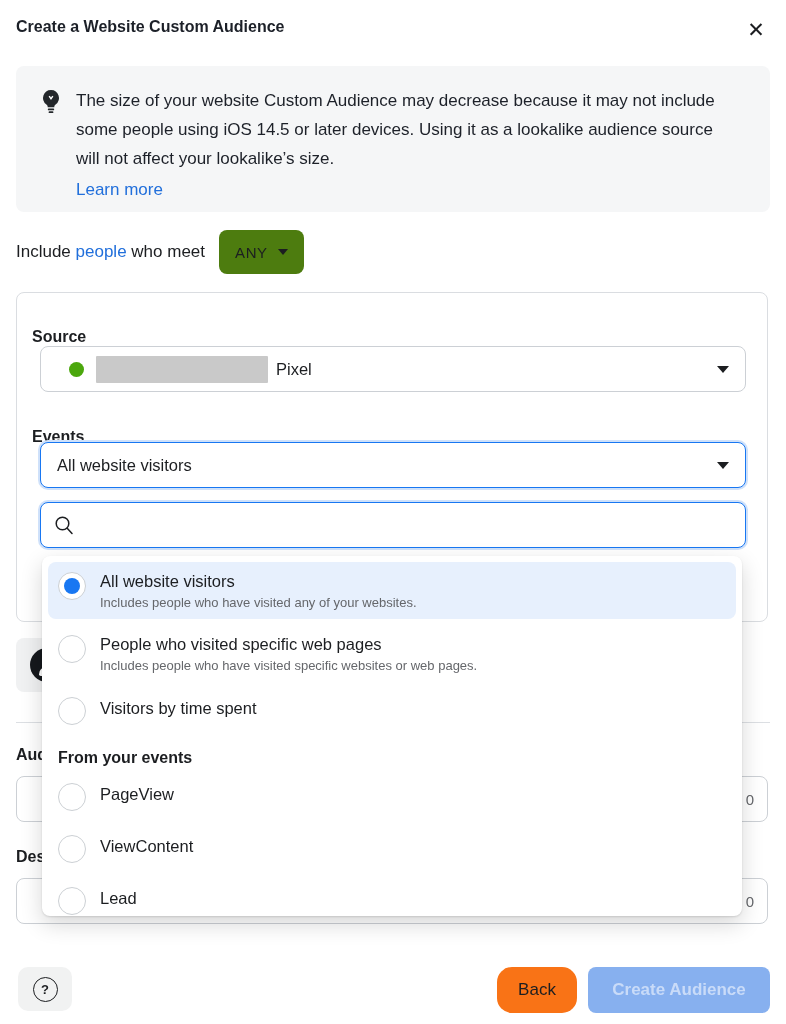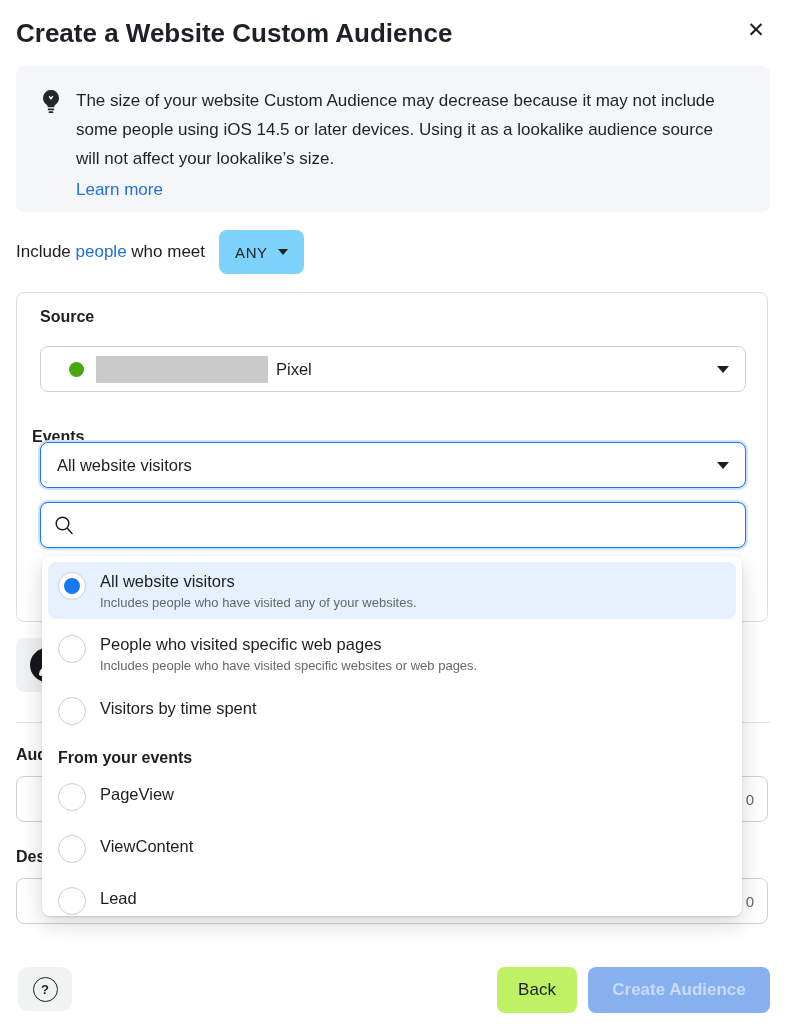--- a/index.html
+++ b/index.html
@@ -1,34 +1,34 @@
 <!DOCTYPE html>
 <html><head>
 <meta charset="utf-8">
 <style>
   * { margin:0; padding:0; box-sizing:border-box; }
   html,body { background:#fff; }
   body { font-family:"Liberation Sans","DejaVu Sans",sans-serif; color:#1c1e21; }
   .stage { position:relative; width:786px; height:1024px; background:#fff; overflow:hidden; }
 
   
-  .title { position:absolute; left:16px; top:18px; font-size:26px; font-weight:700; color:#1c2028; }
+  .title { position:absolute; left:16px; top:18px; font-size:16px; font-weight:700; color:#1c2028; }
   .close-btn { position:absolute; right:14px; top:14px; width:32px; height:32px; display:flex; align-items:center; justify-content:center; font-size:21px; color:#1c1e21; cursor:pointer; }
 
   
   .banner { position:absolute; left:16px; top:66px; width:754px; height:146px; background:#f5f6f7; border-radius:8px; padding:20px 40px 0 24px; display:flex; gap:10px; }
   .bulb { flex:none; width:26px; padding-top:3px; }
   .banner-text { font-size:17px; line-height:29px; color:#1d2129; }
   .banner-link { display:inline-block; margin-top:7px; font-size:17px; color:#216fdb; cursor:pointer; }
 
   
   .include-row { position:absolute; left:16px; top:230px; width:754px; display:flex; align-items:center; font-size:17px; color:#1c1e21; }
   .include-row .gap { white-space:pre; }
   .people-link { color:#216fdb; cursor:pointer; }
-  .any-pill { margin:0 14px; background:#7dd3fc; border-radius:8px; height:44px; padding:0 16px; display:flex; align-items:center; gap:10px; font-size:15px; letter-spacing:.6px; color:#1c1e21; cursor:pointer; }
+  .any-pill { margin:0 14px; background:#4d7c0f; border-radius:8px; height:44px; padding:0 16px; display:flex; align-items:center; gap:10px; font-size:15px; letter-spacing:.6px; color:#1c1e21; cursor:pointer; }
 
   .caret { width:0; height:0; border-left:6px solid transparent; border-right:6px solid transparent; border-top:7px solid #1c1e21; }
   .caret.small { border-left-width:5px; border-right-width:5px; border-top-width:6px; }
 
   
   .card { position:absolute; left:16px; top:292px; width:752px; height:330px; border:1px solid #dadde1; border-radius:8px; background:#fff; z-index:1; }
   .field-label { position:absolute; left:32px; font-size:16px; font-weight:700; color:#1c1e21; }
   .select { position:absolute; left:40px; width:706px; height:46px; background:#fff; border:1px solid #ccd0d5; border-radius:8px; display:flex; align-items:center; padding:0 16px; cursor:pointer; z-index:2; }
   .select .spacer { flex:1; }
   .select.focused { border:1.5px solid #1877f2; box-shadow:0 0 0 2px #cfe1fa; }
@@ -58,21 +58,21 @@
   .radio { flex:none; width:28px; height:28px; border:1.5px solid #ccd0d4; border-radius:50%; background:#fff; display:flex; align-items:center; justify-content:center; margin-top:2px; }
   .opt.single .radio { margin-top:0; }
   .radio.checked::after { content:""; width:16px; height:16px; border-radius:50%; background:#1877f2; }
   .opt-title { font-size:16.5px; line-height:22px; color:#1c1e21; }
   .opt-desc { font-size:13px; line-height:17px; color:#65676b; margin-top:2px; }
   .group-header { font-size:16px; font-weight:700; color:#1c1e21; padding:15px 16px 7px 10px; }
 
   
   .help-btn { position:absolute; left:18px; top:967px; width:54px; height:44px; background:#f1f2f2; border-radius:10px; display:flex; align-items:center; justify-content:center; cursor:pointer; z-index:1; }
   .help-circle { width:25px; height:25px; border:1.6px solid #1c1e21; border-radius:50%; display:flex; align-items:center; justify-content:center; font-size:13px; font-weight:700; color:#1c1e21; }
-  .back-btn { position:absolute; left:497px; top:967px; width:80px; height:46px; background:#bef264; border:none; border-radius:8px; font-family:inherit; font-size:17px; font-weight:500; color:#1c1e21; cursor:pointer; z-index:1; }
+  .back-btn { position:absolute; left:497px; top:967px; width:80px; height:46px; background:#f97316; border:none; border-radius:15px; font-family:inherit; font-size:17px; font-weight:500; color:#1c1e21; cursor:pointer; z-index:1; }
   .create-btn { position:absolute; left:588px; top:967px; width:182px; height:46px; background:#87b0ef; border:none; border-radius:8px; font-family:inherit; font-size:17px; font-weight:700; color:#c9dbf8; z-index:1; }
 </style>
 </head>
 <body>
 
 <div class="stage">
 
   <div class="title">Create a Website Custom Audience</div>
   <div class="close-btn">✕</div>
 
@@ -96,21 +96,21 @@
     <span class="people-link">people</span>
     <span class="gap"> who meet</span>
     <div class="any-pill">
       <span>ANY</span>
       <span class="caret small"></span>
     </div>
   </div>
 
   <div class="card"></div>
 
-  <div class="field-label" style="top:308px; z-index:2;margin-left:8px;">Source</div>
+  <div class="field-label" style="top:328px; z-index:2;">Source</div>
   <div class="select" style="top:346px;padding-left:28px;">
     <span class="status-dot"></span>
     <span class="redacted"></span>
     <span class="select-text">Pixel</span>
     <span class="spacer"></span>
     <span class="caret"></span>
   </div>
 
   <div class="field-label" style="top:428px; z-index:2;">Events</div>
   <div class="select focused" style="top:442px;">

